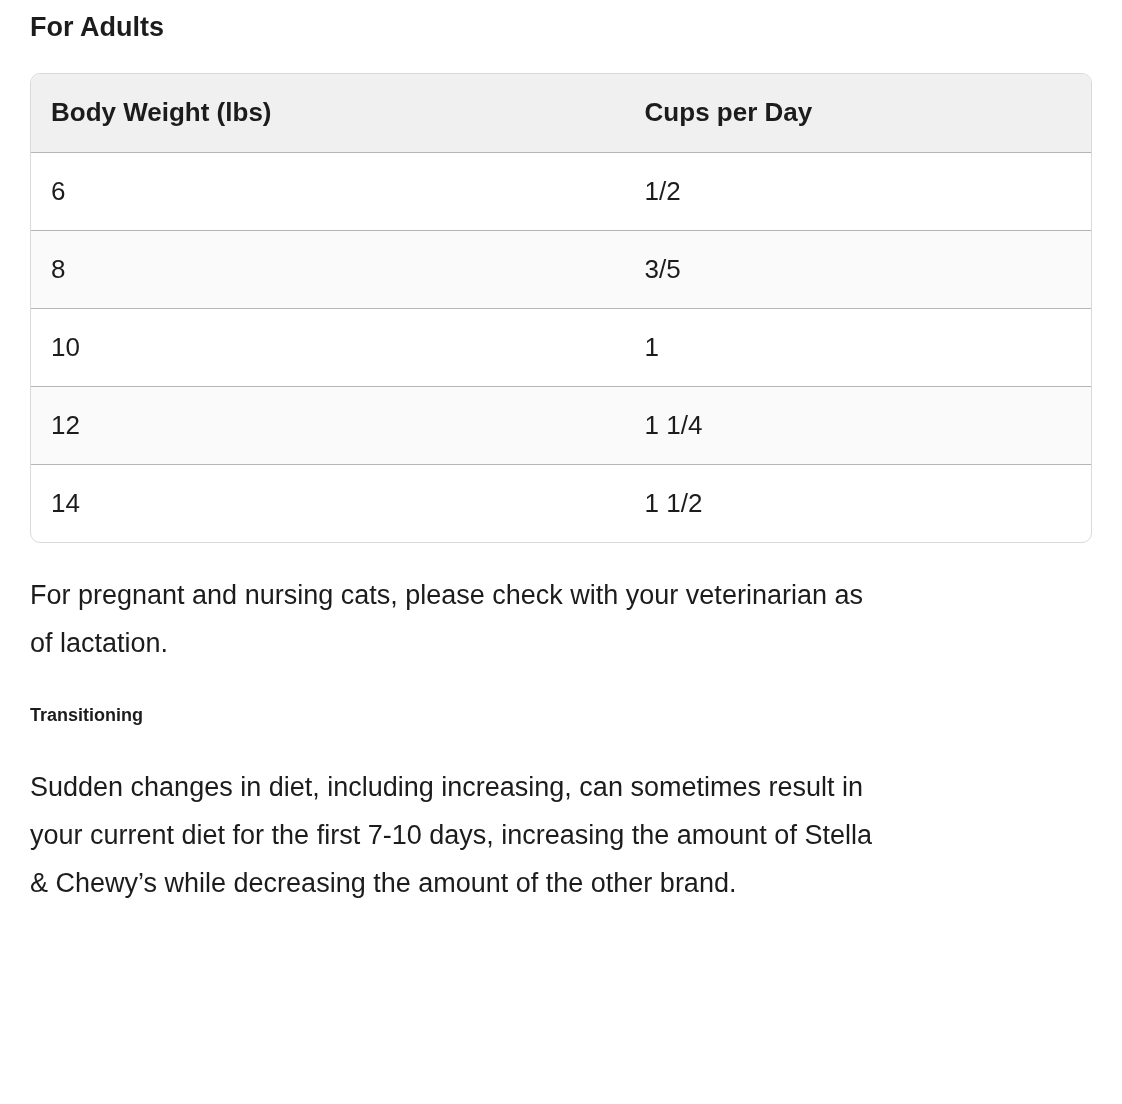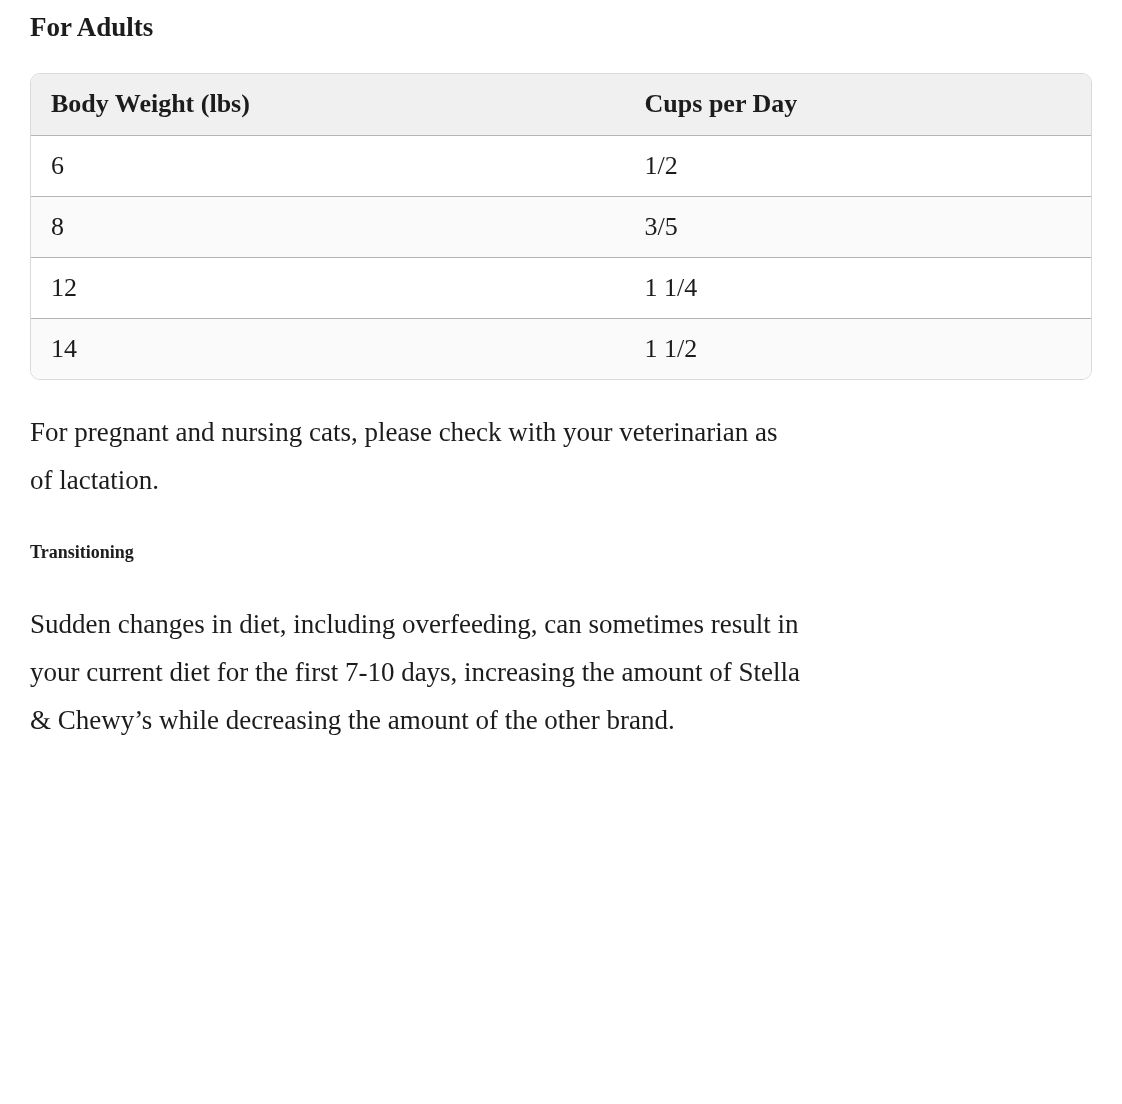--- a/index.html
+++ b/index.html
@@ -1,15 +1,15 @@
 <!DOCTYPE html>
 <html><head>
 <meta charset="utf-8">
 <style>
-  * { box-sizing: border-box; font-family: Liberation Serif, serif; }
+  * { box-sizing: border-box; }
   html, body {
     margin: 0;
     padding: 0;
     background: #ffffff;
     width: 1122px;
     height: 1104px;
     overflow: hidden;
     font-family: "Liberation Sans", "DejaVu Sans", sans-serif;
     color: #1c1c1c;
   }
@@ -30,21 +30,21 @@
     overflow: hidden;
     background: #ffffff;
   }
   table.feeding-table {
     width: 100%;
     border-collapse: collapse;
     font-size: 26px;
   }
   table.feeding-table th,
   table.feeding-table td {
-    height: 61px;
+    height: 78px;
     padding: 0 10px 0 20px;
     text-align: left;
     vertical-align: middle;
     font-weight: 400;
     color: #1c1c1c;
   }
   table.feeding-table th {
     background: #f0f0f0;
     font-weight: 700;
   }
@@ -86,38 +86,42 @@
       <tbody>
         <tr>
           <td class="col-weight">6</td>
           <td class="col-cups">1/2</td>
         </tr>
         <tr>
           <td class="col-weight">8</td>
           <td class="col-cups">3/5</td>
         </tr>
         <tr>
+          <td class="col-weight">10</td>
+          <td class="col-cups">1</td>
+        </tr>
+        <tr>
           <td class="col-weight">12</td>
           <td class="col-cups">1 1/4</td>
         </tr>
         <tr>
           <td class="col-weight">14</td>
           <td class="col-cups">1 1/2</td>
         </tr>
       </tbody>
     </table>
   </div>
 
 
   <div class="body-para">
     <div>For pregnant and nursing cats, please check with your veterinarian as</div>
     <div>of lactation.</div>
   </div>
 
   <h3 class="sub-heading">Transitioning</h3>
 
   <div class="body-para">
-    <div>Sudden changes in diet, including overfeeding, can sometimes result in</div>
+    <div>Sudden changes in diet, including increasing, can sometimes result in</div>
     <div>your current diet for the first 7-10 days, increasing the amount of Stella</div>
     <div>&amp; Chewy’s while decreasing the amount of the other brand.</div>
   </div>
 
 </div>
 
 </body></html>

